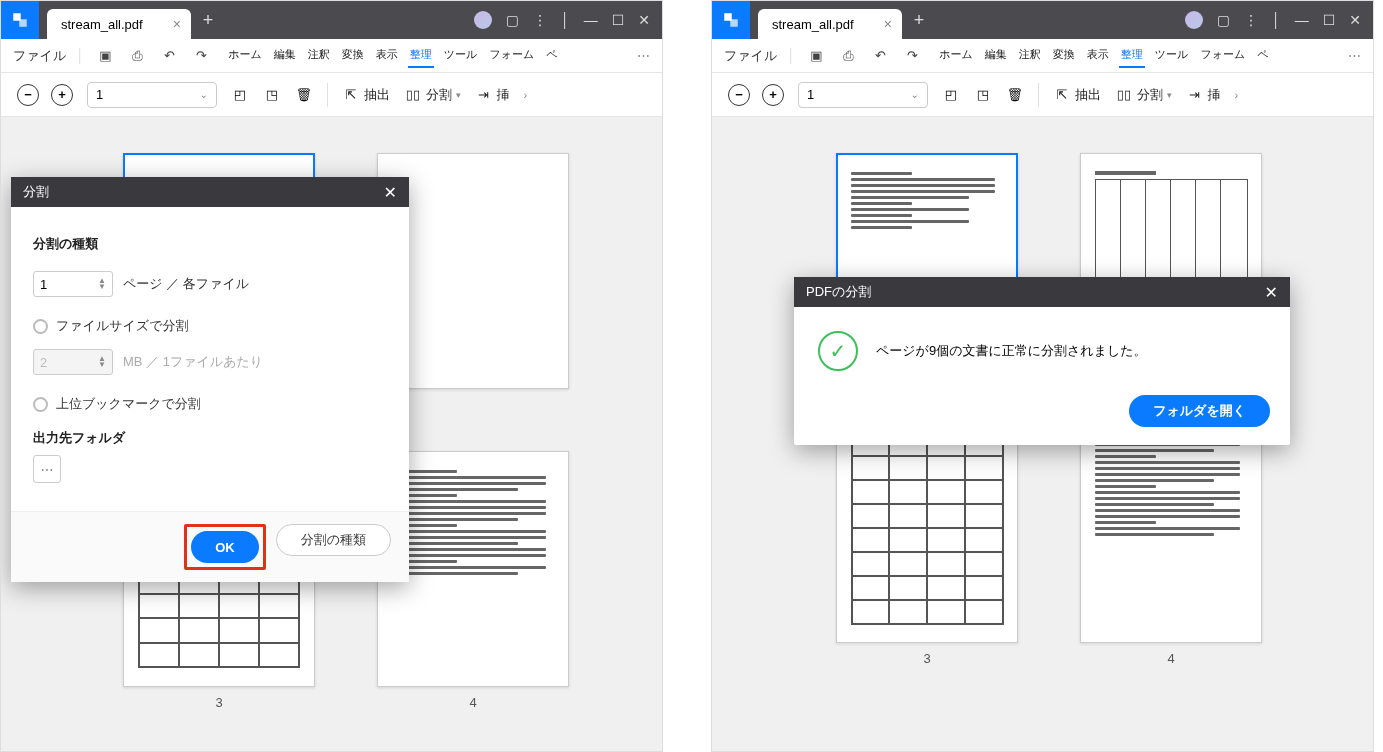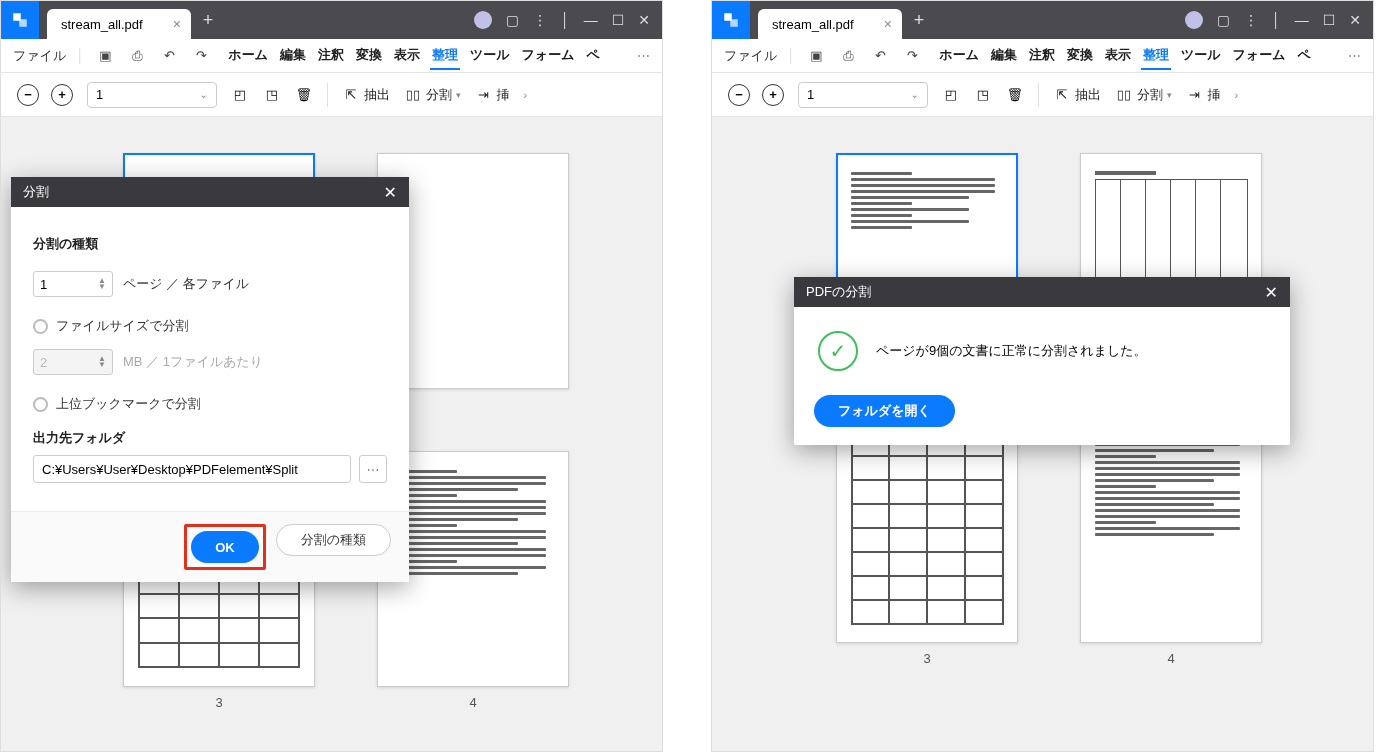--- a/index.html
+++ b/index.html
@@ -17,21 +17,21 @@
 .tbar-right{margin-left:auto;display:flex;align-items:center;gap:14px;padding-right:12px;color:#ddd}
 .avatar{width:18px;height:18px;border-radius:50%;background:linear-gradient(135deg,#c9b8e8,#b8c8e8)}
 .wicon{font-size:14px}
 
 
 .menubar{height:34px;background:#fff;display:flex;align-items:center;padding:0 12px;gap:10px;border-bottom:1px solid #e5e5e5}
 .menubar .mfile{font-size:13px;color:#333}
 .menubar .mdiv{color:#ddd}
 .toolicon{width:22px;height:22px;display:flex;align-items:center;justify-content:center;color:#444}
 .menu-tabs{display:flex;gap:8px;margin-left:4px}
-.menu-tab{font-size:13px;color:#222;padding:4px 2px;font-weight:700}
+.menu-tab{font-size:11px;color:#222;padding:4px 2px;font-weight:400}
 .menu-tab.active{color:#0a7aff;border-bottom:2px solid #0a7aff}
 .menu-more{margin-left:auto;color:#666}
 
 
 .actionbar{height:44px;background:#fff;display:flex;align-items:center;padding:0 16px;gap:14px;border-bottom:1px solid #e5e5e5}
 .zoom{display:flex;align-items:center;gap:12px}
 .zbtn{width:22px;height:22px;border:1.5px solid #333;border-radius:50%;display:flex;align-items:center;justify-content:center;font-weight:bold;cursor:pointer}
 .pageinput{width:130px;height:26px;border:1px solid #ccc;border-radius:4px;padding:0 8px;font-size:13px;background:#fff;display:flex;align-items:center;justify-content:space-between}
 .pageinput .chev{color:#888;font-size:10px}
 .abtn{display:flex;align-items:center;gap:4px;color:#222;font-size:13px}
@@ -76,21 +76,21 @@
 .folder-more{width:28px;height:28px;border:1px solid #ccc;border-radius:3px;display:flex;align-items:center;justify-content:center;color:#666}
 .dlg-foot{border-top:1px solid #eee;padding:12px 18px;display:flex;justify-content:flex-end;gap:10px;background:#fafafa}
 .btn{height:32px;padding:0 24px;border-radius:16px;display:flex;align-items:center;justify-content:center;font-size:13px;cursor:pointer}
 .btn.primary{background:#0a7aff;color:#fff;font-weight:600}
 .btn.secondary{background:#fff;border:1px solid #ccc;color:#333}
 .ok-highlight{border:3px solid #e1311a;padding:4px;border-radius:2px}
 
 
 .success-body{display:flex;align-items:center;gap:18px;padding:24px 24px}
 .success-icon{width:40px;height:40px;border:2px solid #3cc05a;border-radius:50%;display:flex;align-items:center;justify-content:center;color:#3cc05a;font-size:20px}
-.result-foot{display:flex;justify-content:flex-start;padding:0 20px 18px}
+.result-foot{display:flex;justify-content:flex-end;padding:0 20px 18px}
 
 
 .canvas2 .thumbs{gap:30px 62px;padding:36px 0 0 124px}
 .canvas2 .page{width:182px;height:230px}
 </style>
 </head>
 <body>
 
 <div class="screens">
 
@@ -270,23 +270,20 @@
           <span class="rlabel dim">MB ／ 1ファイルあたり</span>
         </div>
 
         <div class="radio-row" style="margin-top:14px">
           <span class="radio unchecked"></span>
           <span class="rlabel">上位ブックマークで分割</span>
         </div>
 
         <div class="folder-label">出力先フォルダ</div>
         <div class="folder-row">
-          <div class="folder-input">
-                <span>C:¥Users¥User¥Desktop¥PDFelement¥Split</span>
-              </div>
           <div class="folder-more">⋯</div>
         </div>
       </div>
       <div class="dlg-foot">
         <div class="ok-highlight">
           <div class="btn primary">
                 <span>OK</span>
               </div>
         </div>
         <div class="btn secondary">

